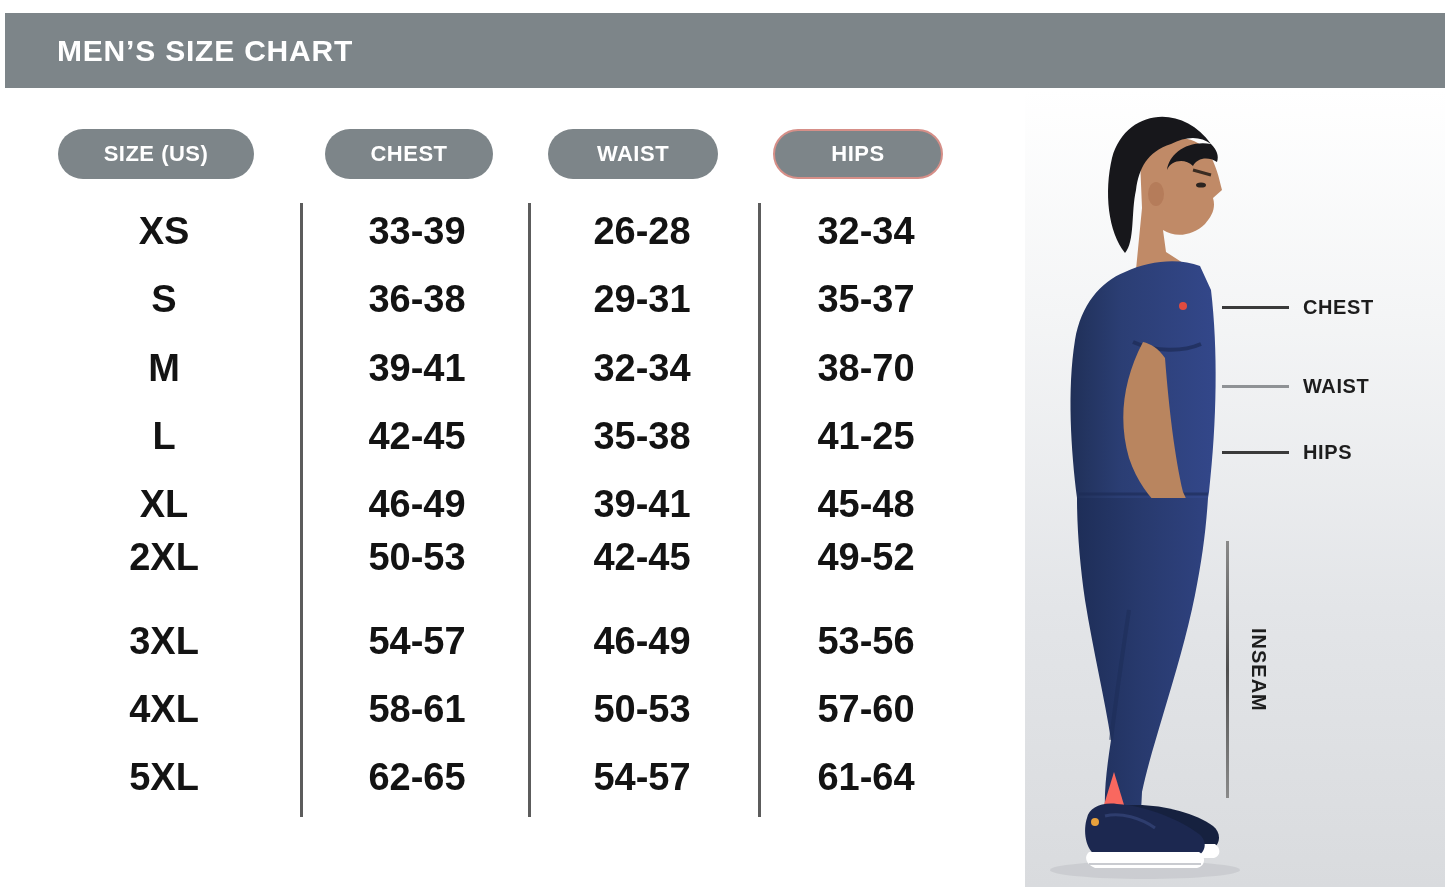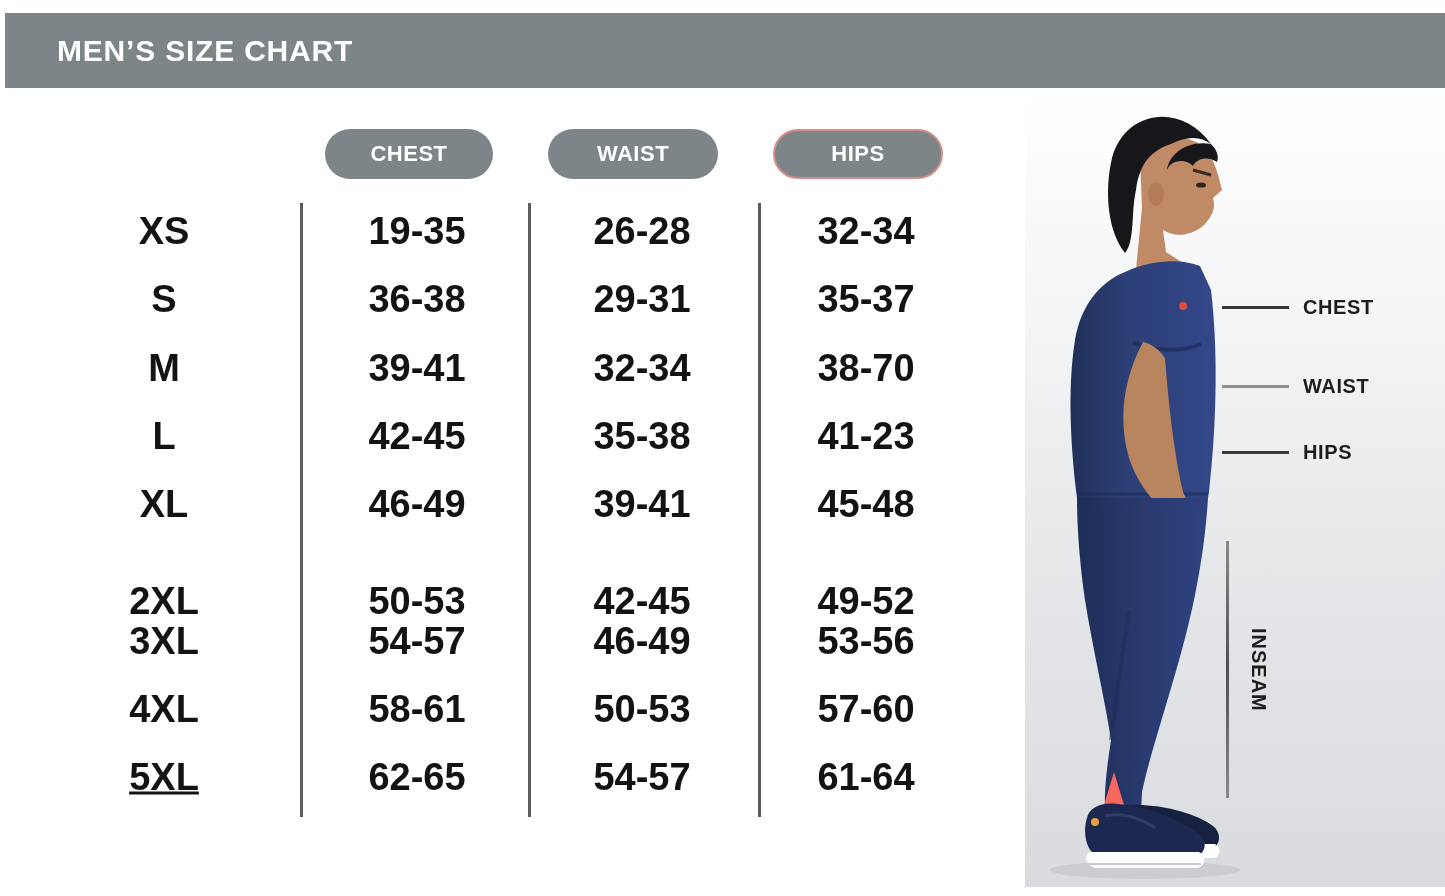--- a/index.html
+++ b/index.html
@@ -66,79 +66,80 @@
 </style>
 </head>
 <body>
 
 <div class="page">
 
   <div class="header-bar">
     <div class="header-title">MEN’S SIZE CHART</div>
   </div>
 
+  <div class="pill pill-size">SIZE (US)</div>
   <div class="pill pill-chest">CHEST</div>
   <div class="pill pill-waist">WAIST</div>
   <div class="pill pill-hips">HIPS</div>
 
   <div class="divider div-1"></div>
   <div class="divider div-2"></div>
   <div class="divider div-3"></div>
 
   <div class="table-body">
       <div class="trow" style="top: 197px;">
         <div class="tcell" style="left: 156px;">XS</div>
-        <div class="tcell" style="left: 409px;">19-35</div>
+        <div class="tcell" style="left: 409px;">33-39</div>
         <div class="tcell" style="left: 634px;">26-28</div>
         <div class="tcell" style="left: 858px;">32-34</div>
       </div>
       <div class="trow" style="top: 265.3px;">
         <div class="tcell" style="left: 156px;">S</div>
         <div class="tcell" style="left: 409px;">36-38</div>
         <div class="tcell" style="left: 634px;">29-31</div>
         <div class="tcell" style="left: 858px;">35-37</div>
       </div>
       <div class="trow" style="top: 333.6px;">
         <div class="tcell" style="left: 156px;">M</div>
         <div class="tcell" style="left: 409px;">39-41</div>
         <div class="tcell" style="left: 634px;">32-34</div>
         <div class="tcell" style="left: 858px;">38-70</div>
       </div>
       <div class="trow" style="top: 401.9px;">
         <div class="tcell" style="left: 156px;">L</div>
         <div class="tcell" style="left: 409px;">42-45</div>
         <div class="tcell" style="left: 634px;">35-38</div>
-        <div class="tcell" style="left: 858px;">41-23</div>
+        <div class="tcell" style="left: 858px;">41-25</div>
       </div>
       <div class="trow" style="top: 470.2px;">
         <div class="tcell" style="left: 156px;">XL</div>
         <div class="tcell" style="left: 409px;">46-49</div>
         <div class="tcell" style="left: 634px;">39-41</div>
         <div class="tcell" style="left: 858px;">45-48</div>
       </div>
-      <div class="trow" style="top: 567px; text-align: right;">
+      <div class="trow" style="top: 523px; text-align: right;">
         <div class="tcell" style="left: 156px;">2XL</div>
         <div class="tcell" style="left: 409px;">50-53</div>
         <div class="tcell" style="left: 634px;">42-45</div>
         <div class="tcell" style="left: 858px;">49-52</div>
       </div>
       <div class="trow" style="top: 606.8px;">
         <div class="tcell" style="left: 156px; text-align: right;">3XL</div>
         <div class="tcell" style="left: 409px;">54-57</div>
         <div class="tcell" style="left: 634px;">46-49</div>
         <div class="tcell" style="left: 858px;">53-56</div>
       </div>
       <div class="trow" style="top: 675.1px;">
         <div class="tcell" style="left: 156px;">4XL</div>
         <div class="tcell" style="left: 409px;">58-61</div>
         <div class="tcell" style="left: 634px;">50-53</div>
         <div class="tcell" style="left: 858px;">57-60</div>
       </div>
       <div class="trow" style="top: 743.4px;">
-        <div class="tcell" style="left: 156px; text-decoration: underline;">5XL</div>
+        <div class="tcell" style="left: 156px;">5XL</div>
         <div class="tcell" style="left: 409px;">62-65</div>
         <div class="tcell" style="left: 634px;">54-57</div>
         <div class="tcell" style="left: 858px;">61-64</div>
       </div>
     </div>
 
   <div class="photo">
     <svg class="model-svg" width="420" height="797" viewBox="0 0 420 797">
       <defs>
         <linearGradient id="topGrad" x1="0" y1="0" x2="1" y2="0">

